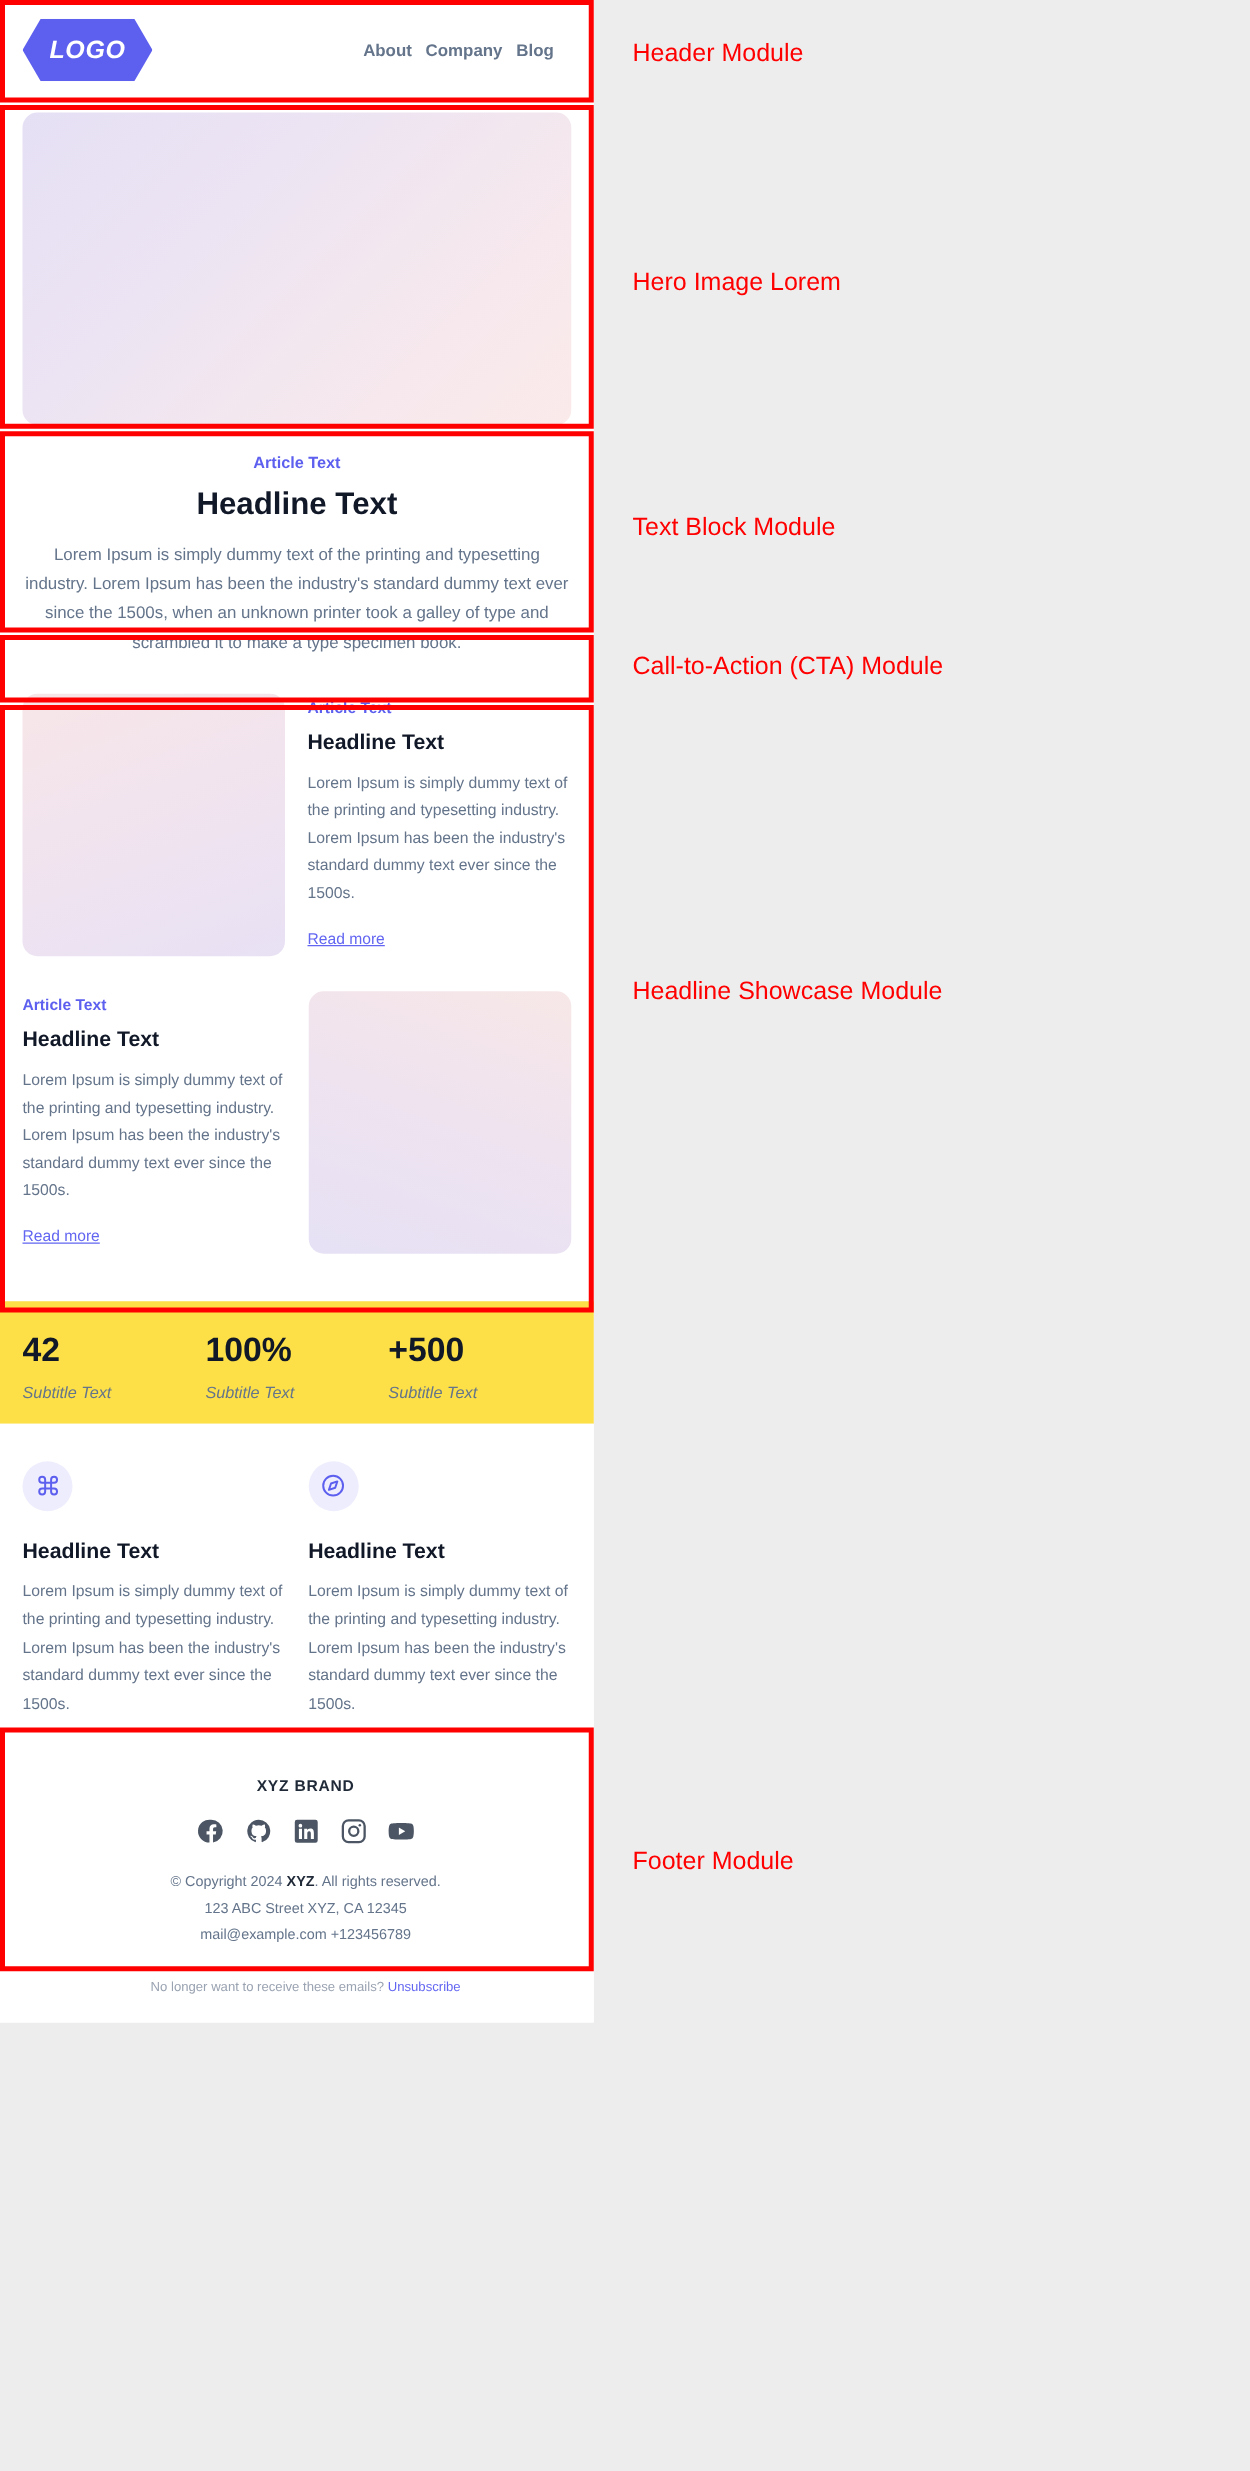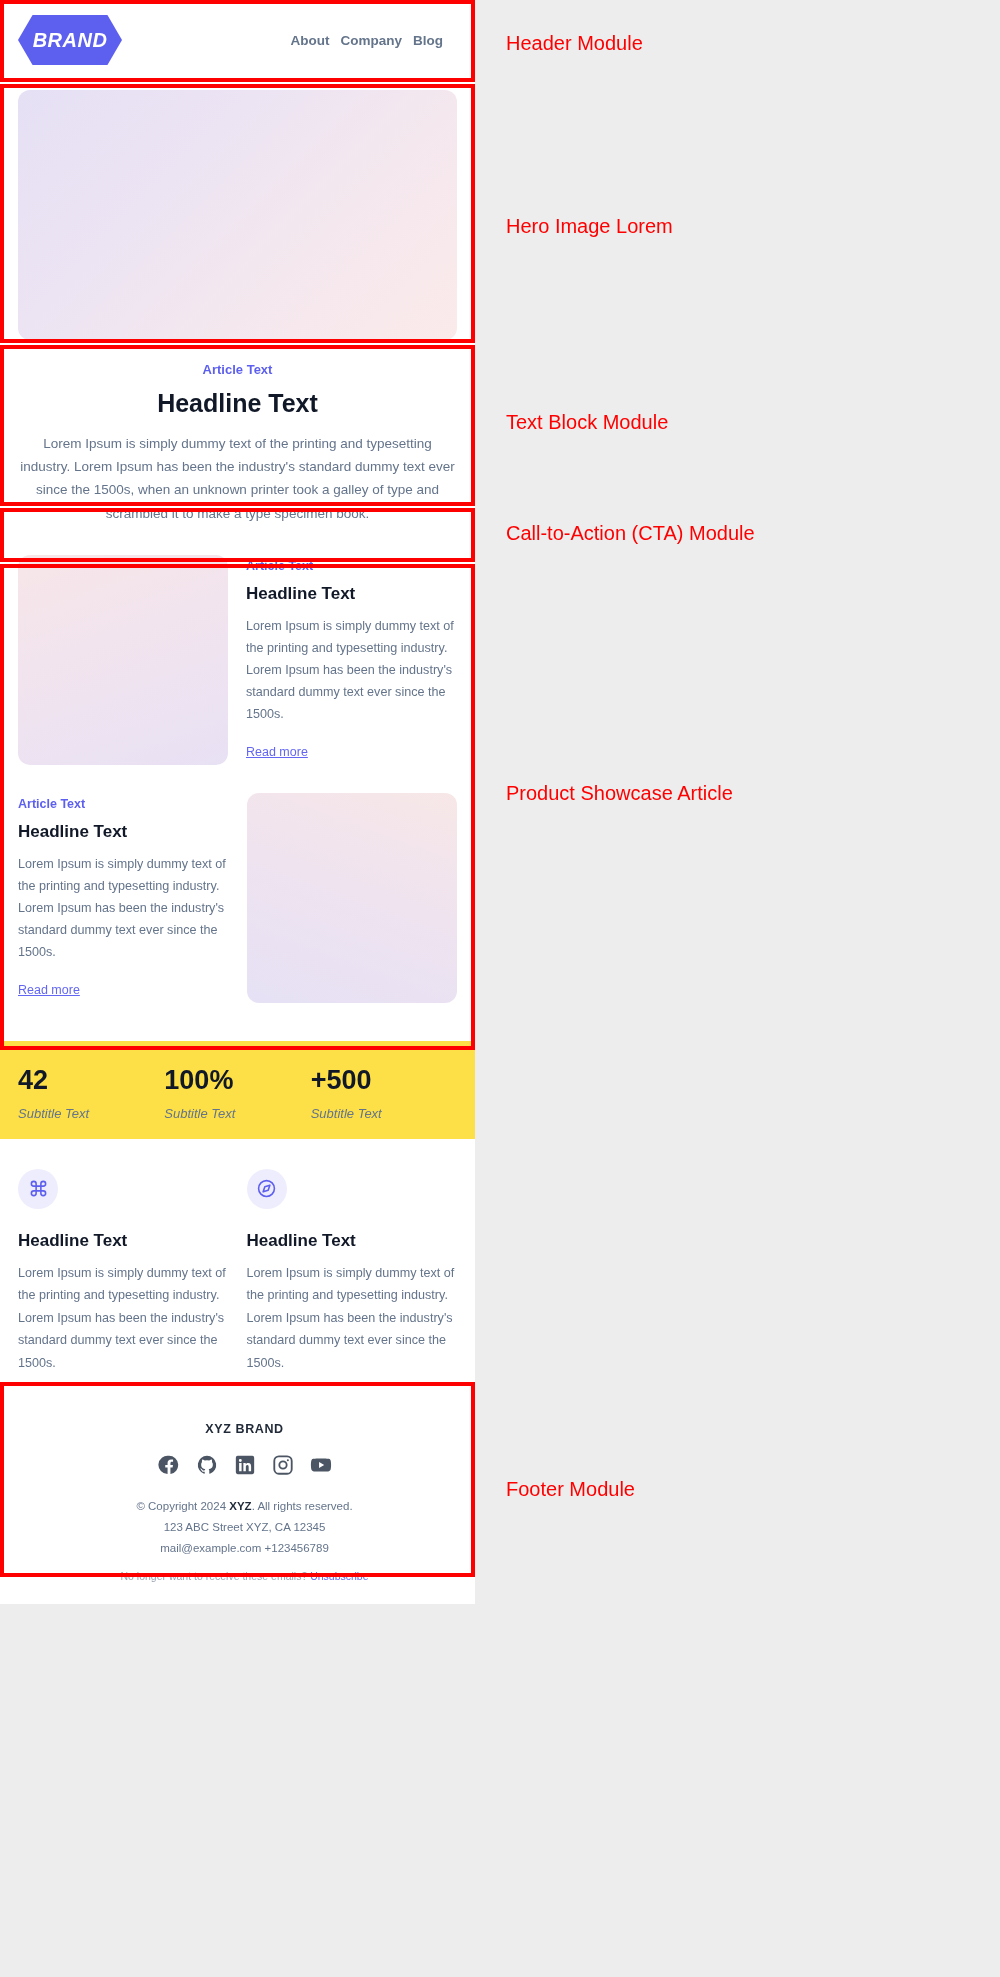--- a/index.html
+++ b/index.html
@@ -119,33 +119,33 @@
   .feat-head { color:#111827; font-size: 17px; font-weight: bold; margin-bottom: 11px; }
   .feat-copy { color:#64748b; font-size: 12.6px; line-height: 1.78; }
 
   
   .footer { background:#fff; padding: 14px 18px 22px 32px; text-align:center; }
   .brand { color:#1f2937; font-size: 12.5px; font-weight: bold; letter-spacing:.6px; margin-bottom: 18px; }
   .socials { display:flex; justify-content:center; gap: 16px; margin-bottom: 20px; }
   .social { width: 22px; height: 22px; display:block; }
   .foot-line { color:#64748b; font-size: 11.5px; line-height: 1.85; }
   .foot-line b { color:#1f2937; }
-  .foot-fine { color:#9aa3b2; font-size: 10.5px; margin-top: 10px; }
+  .foot-fine { color:#9aa3b2; font-size: 10.5px; margin-top: 24px; }
   .foot-fine a { color:#6366f1; text-decoration: none; }
 </style>
 </head>
 <body>
 
 <div class="canvas">
 
   <div class="email">
 
     <div class="header">
       <div class="logo-hex">
-        <span class="logo-text">BRAND</span>
+        <span class="logo-text">LOGO</span>
       </div>
       <div class="nav">
         <a href="#">About</a>
         <a href="#">Company</a>
         <a href="#">Blog</a>
       </div>
     </div>
 
     <div class="hero-wrap">
       <div class="hero-img"></div>
@@ -268,18 +268,18 @@
   <div id="anno-layer">
       <div class="anno-box" style="left: 0px; top: 0px; width: 475px; height: 82px;"></div>
       <div class="anno-label" style="left: 506px; top: 32px;">Header Module</div>
       <div class="anno-box" style="left: 0px; top: 84px; width: 475px; height: 259px;"></div>
       <div class="anno-label" style="left: 506px; top: 215px;">Hero Image Lorem</div>
       <div class="anno-box" style="left: 0px; top: 345px; width: 475px; height: 161px;"></div>
       <div class="anno-label" style="left: 506px; top: 411px;">Text Block Module</div>
       <div class="anno-box" style="left: 0px; top: 508px; width: 475px; height: 54px;"></div>
       <div class="anno-label" style="left: 506px; top: 522px;">Call-to-Action (CTA) Module</div>
       <div class="anno-box" style="left: 0px; top: 564px; width: 475px; height: 486px;"></div>
-      <div class="anno-label" style="left: 506px; top: 782px;">Product Showcase Article</div>
+      <div class="anno-label" style="left: 506px; top: 782px;">Headline Showcase Module</div>
       <div class="anno-box" style="left: 0px; top: 1382px; width: 475px; height: 195px;"></div>
       <div class="anno-label" style="left: 506px; top: 1478px;">Footer Module</div>
     </div>
 
 </div>
 
 </body></html>

